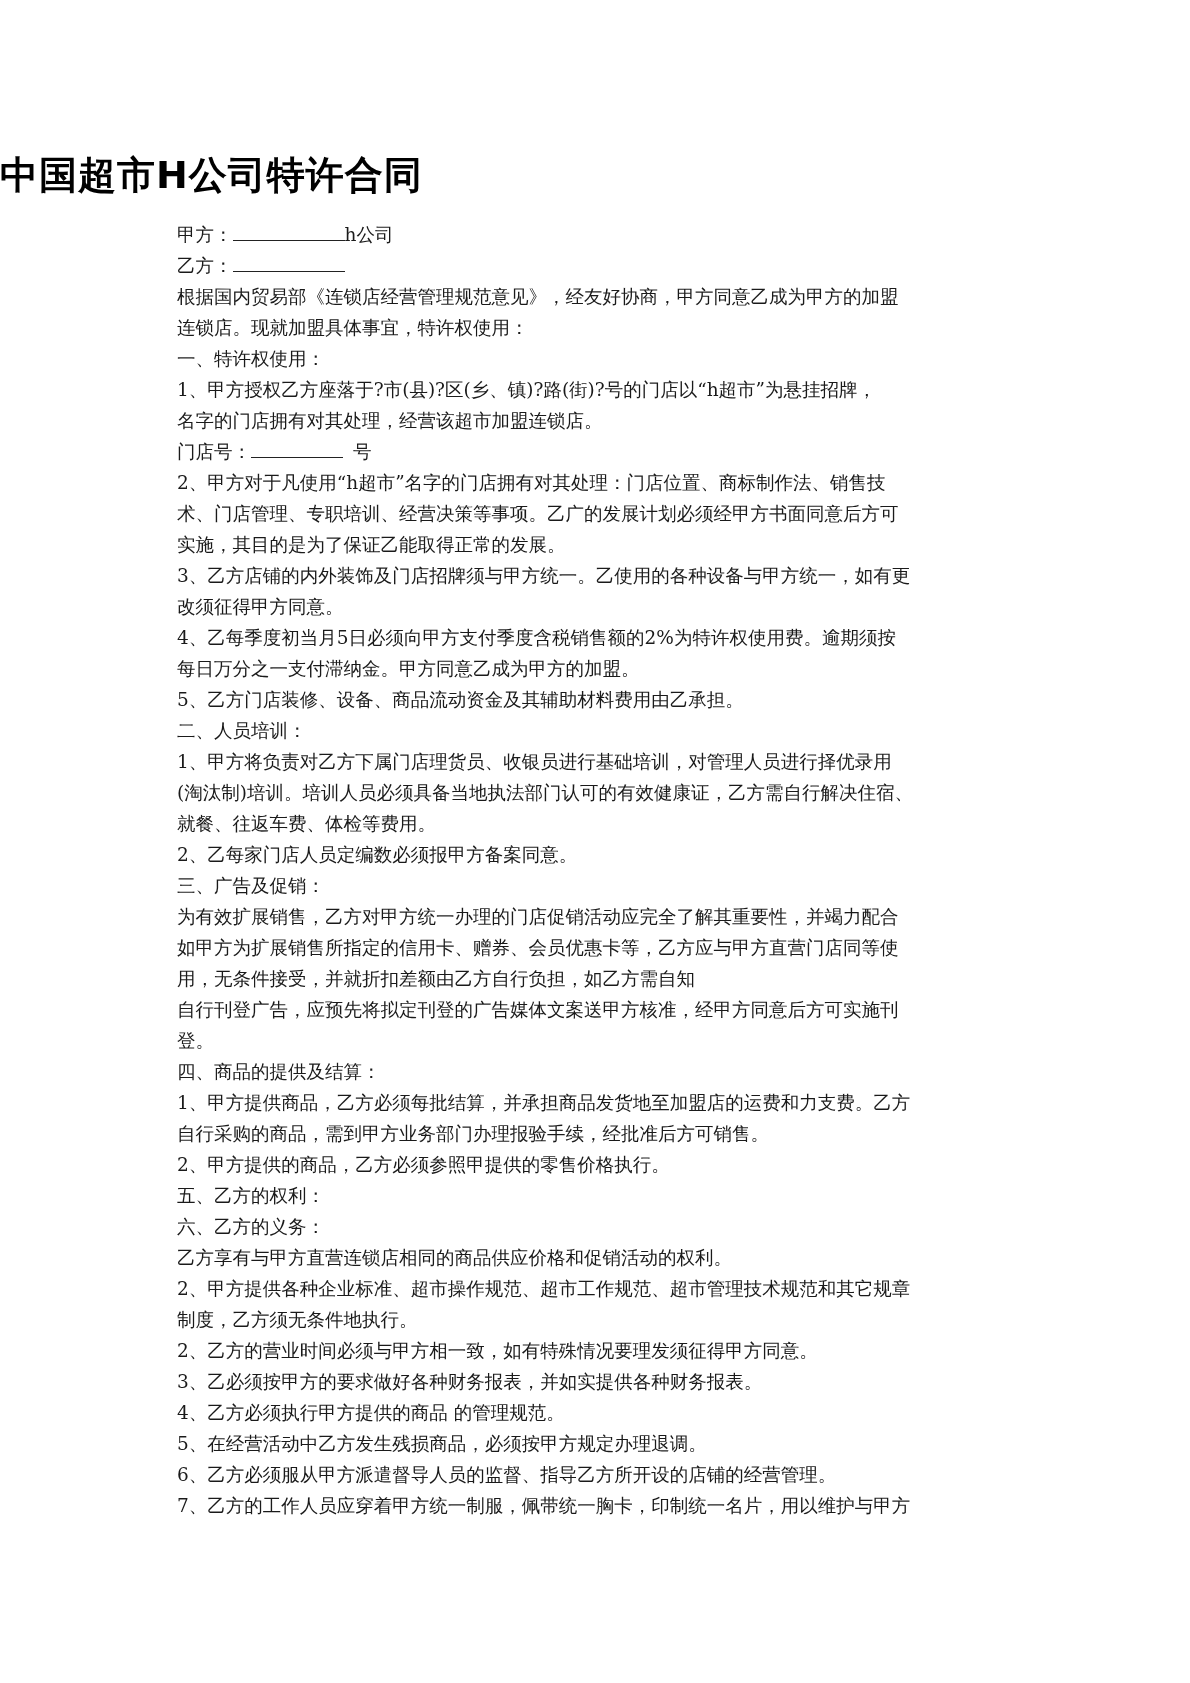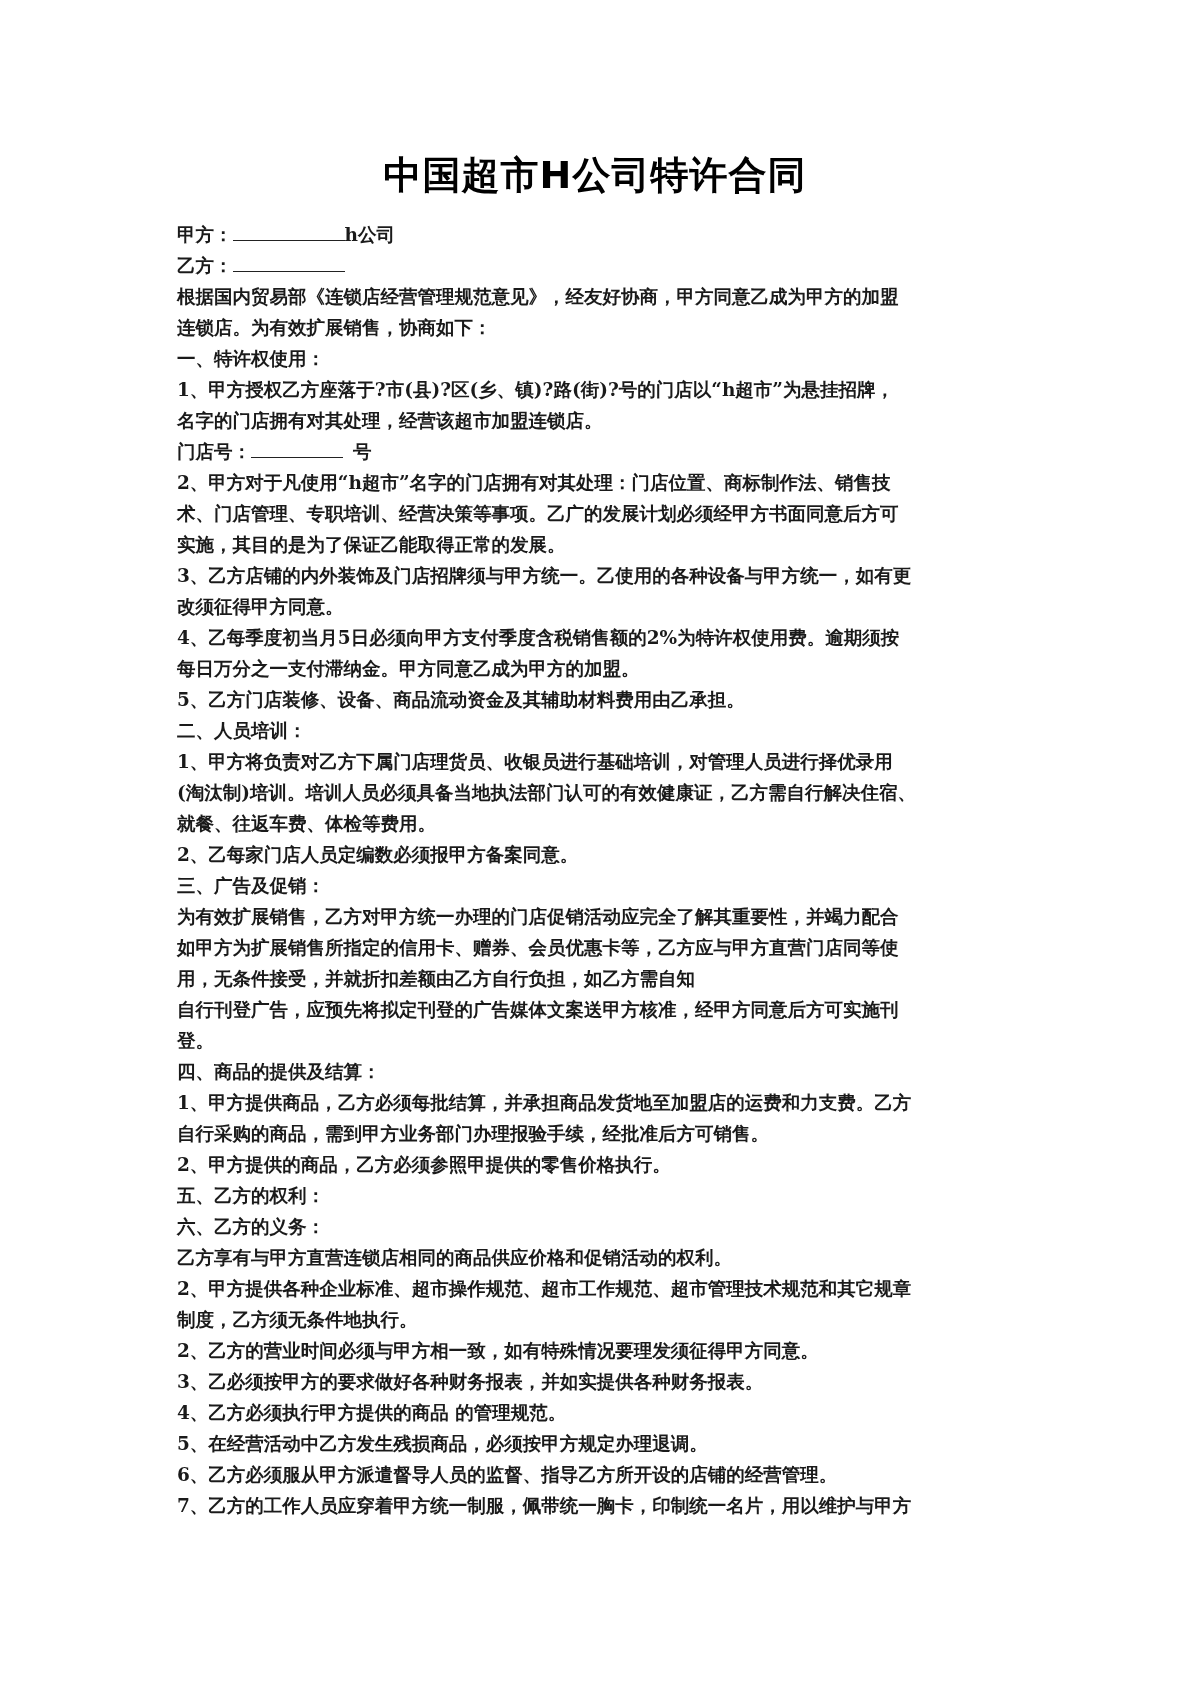--- a/index.html
+++ b/index.html
@@ -1,41 +1,41 @@
 <!DOCTYPE html>
 <html><head>
   <meta charset="utf-8">
   <style>
     html, body { margin: 0; padding: 0; background: #ffffff; }
     body { width: 1190px; height: 1683px; position: relative; overflow: hidden;
            font-family: "DejaVu Serif", "Liberation Serif", serif; color: #111; }
-    .title { position: absolute; top: 150px; left: 0; width: 1190px; text-align: center;
+    .title { position: absolute; top: 150px; left: 0; width: 1190px; 
              font-family: "DejaVu Sans", "Liberation Sans", sans-serif;
              font-weight: bold; font-size: 38px; line-height: 50px; letter-spacing: 1px; color: #000; }
-    .body { position: absolute; top: 219px; left: 177px; width: 850px; font-weight: bold; }
+    .body { position: absolute; top: 219px; left: 177px; width: 850px; }
     .line { font-size: 18.5px; line-height: 31px; height: 31px; white-space: nowrap; color: #1a1a1a; }
     .blank { display: inline-block; border-bottom: 1px solid #222; height: 18px; vertical-align: baseline; }
     .b1 { width: 112px; }
     .b2 { width: 112px; }
     .b3 { width: 92px; margin-right: 10px; }
   </style>
 </head>
 <body>
 
 <div class="title">中国超市H公司特许合同</div>
 
 <div class="body">
   <div class="line">
     <span>甲方：</span><span class="blank b1"></span><span>h公司</span>
   </div>
   <div class="line">
     <span>乙方：</span><span class="blank b2"></span>
   </div>
   <div class="line">根据国内贸易部《连锁店经营管理规范意见》，经友好协商，甲方同意乙成为甲方的加盟</div>
-  <div class="line">连锁店。为有效扩展销售，协商如下：</div>
+  <div class="line">连锁店。现就加盟具体事宜，特许权使用：</div>
   <div class="line">一、特许权使用：</div>
   <div class="line">1、甲方授权乙方座落于?市(县)?区(乡、镇)?路(街)?号的门店以“h超市”为悬挂招牌，</div>
   <div class="line">名字的门店拥有对其处理，经营该超市加盟连锁店。</div>
   <div class="line">
     <span>门店号：</span><span class="blank b3"></span><span>号</span>
   </div>
   <div class="line">2、甲方对于凡使用“h超市”名字的门店拥有对其处理：门店位置、商标制作法、销售技</div>
   <div class="line">术、门店管理、专职培训、经营决策等事项。乙广的发展计划必须经甲方书面同意后方可</div>
   <div class="line">实施，其目的是为了保证乙能取得正常的发展。</div>
   <div class="line">3、乙方店铺的内外装饰及门店招牌须与甲方统一。乙使用的各种设备与甲方统一，如有更</div>

